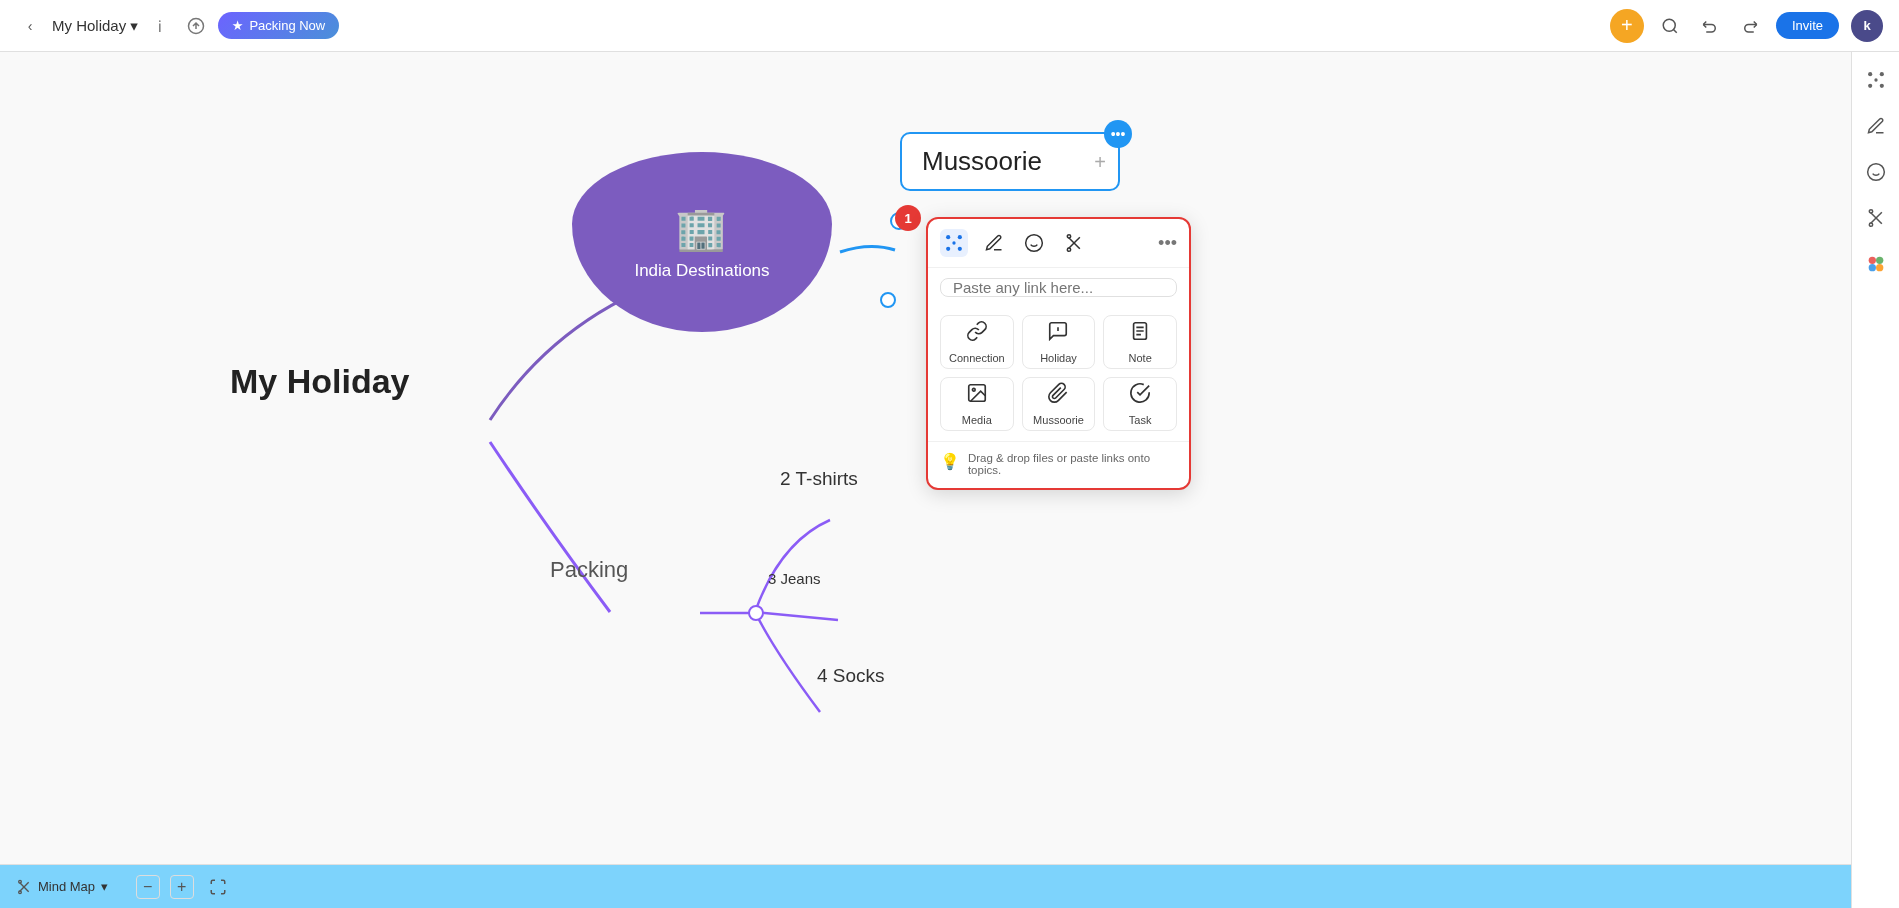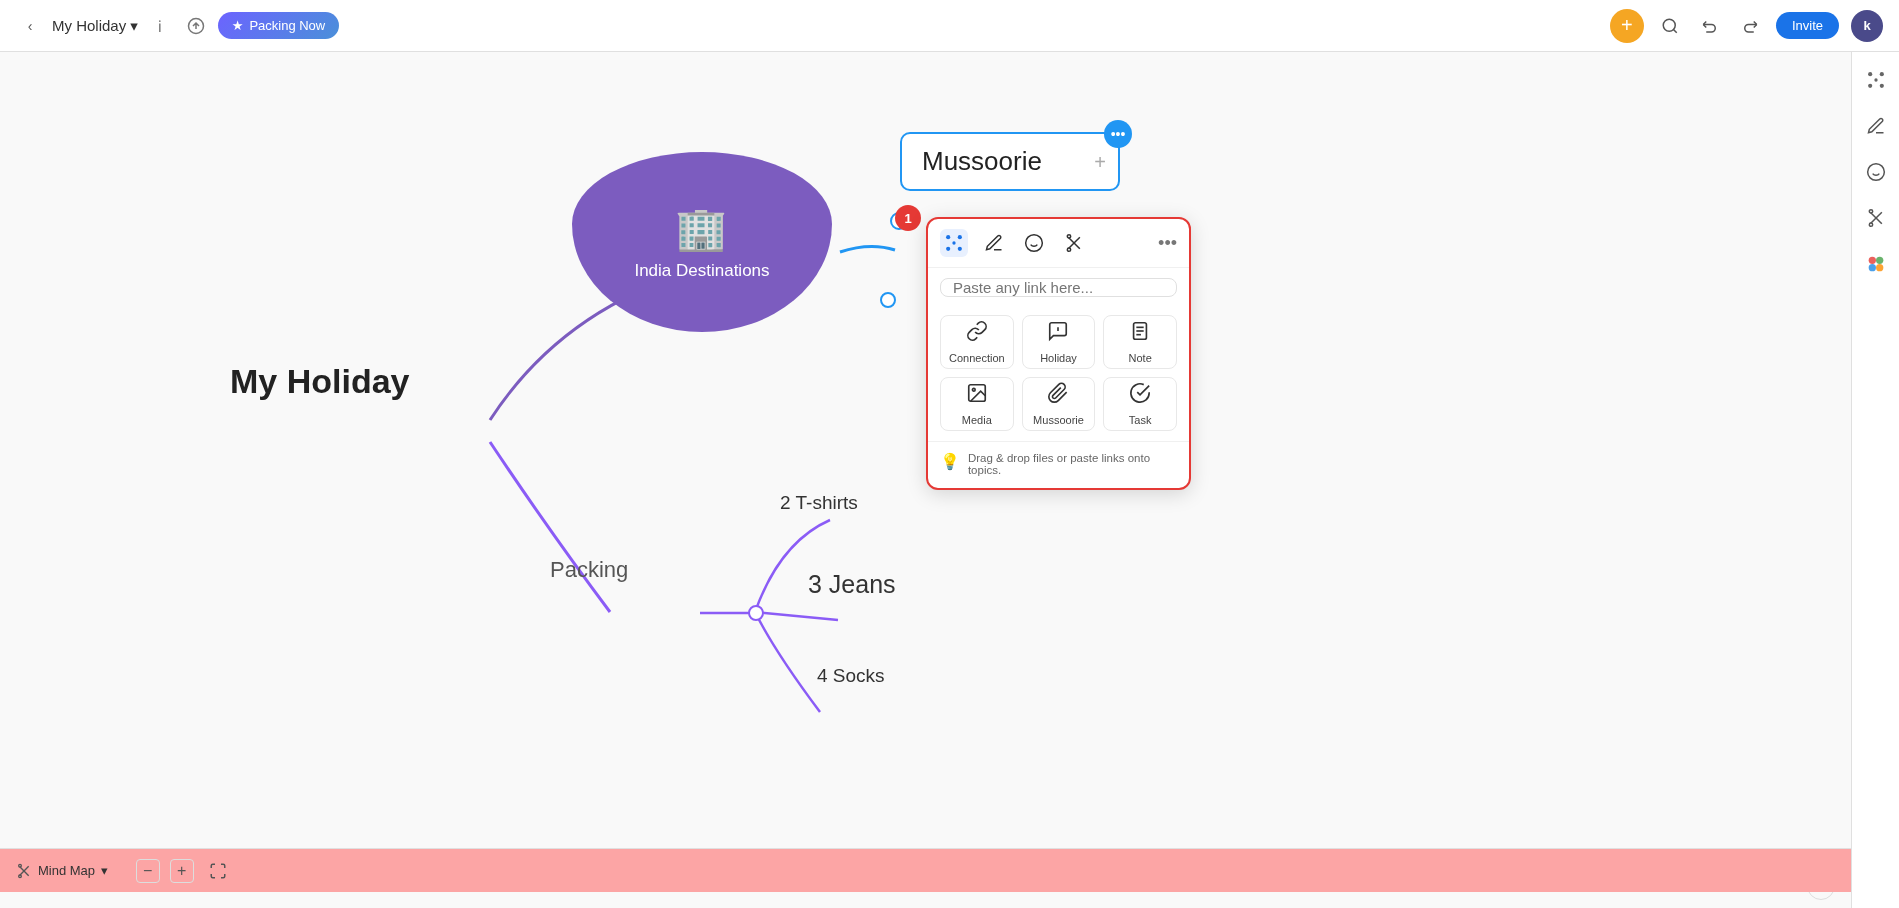--- a/index.html
+++ b/index.html
@@ -332,29 +332,29 @@
     }
     .popup-hint-emoji {
       font-size: 16px;
       flex-shrink: 0;
     }
 
     
     .tshirt-node {
       position: absolute;
       left: 780px;
-      top: 440px;
+      top: 416px;
       font-size: 19px;
       color: #333;
     }
     .jeans-node {
       position: absolute;
-      left: 808px;
+      left: 768px;
       top: 518px;
-      font-size: 25px;
+      font-size: 15px;
       color: #333;
     }
     .socks-node {
       position: absolute;
       left: 797px;
       top: 613px;
       font-size: 19px;
       color: #333;
       margin-left: 20px;
     }
@@ -384,23 +384,23 @@
       border-radius: 6px;
     }
     .right-sidebar-icon.colorful {
       color: transparent;
       font-size: 22px;
     }
 
     
     .bottombar {
       position: absolute;
-      bottom: 16px; left: 0; right: 48px;
+      bottom: 0; left: 0; right: 48px;
       height: 44px;
-      background: #fca5a5;
+      background: #7dd3fc;
       border-top: 1px solid #e0e0e0;
       display: flex;
       align-items: center;
       padding: 0 16px;
       gap: 12px;
       z-index: 100;
     }
     .bottom-map-type {
       display: flex;
       align-items: center;

